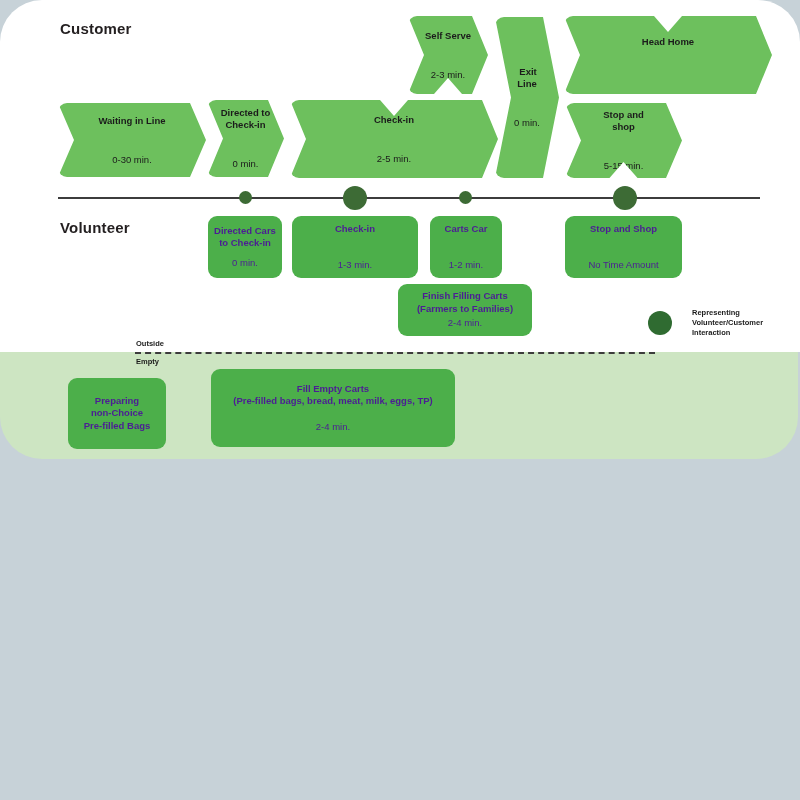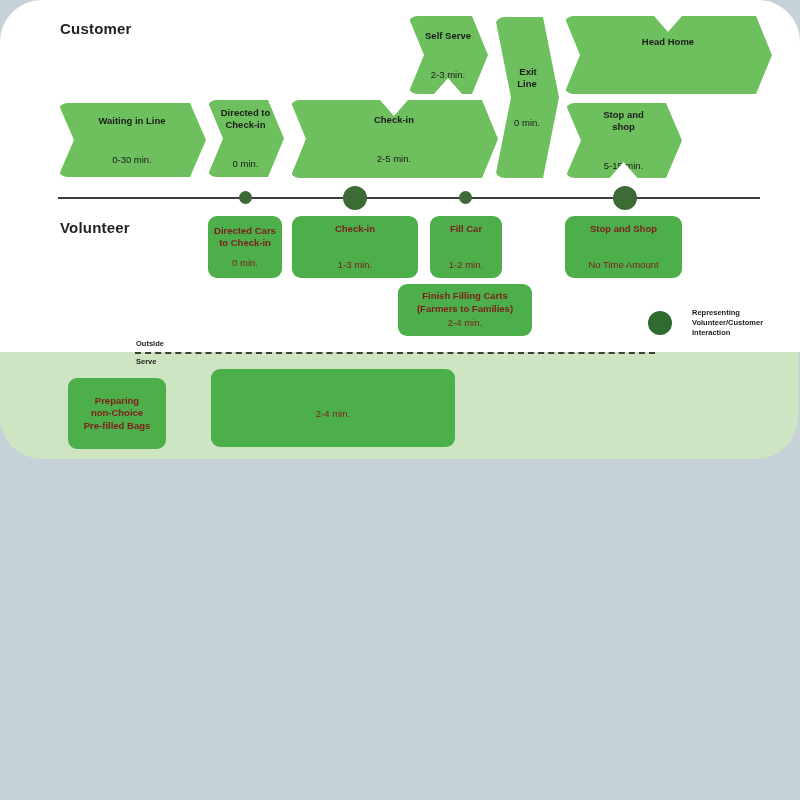--- a/index.html
+++ b/index.html
@@ -66,21 +66,21 @@
     border-radius:9px;
   }
 
   
   .vbox{
     position:absolute;
     background:#4caf4a;
     border-radius:9px;
     display:flex;flex-direction:column;
     align-items:center;justify-content:center;
-    text-align:center;color:#7f1d1d;
+    text-align:center;color:#4c1d95;
     box-sizing:border-box;padding:4px 6px;
   }
   .vbox .ttl{font-size:9.5px;font-weight:bold;line-height:1.3;}
   .vbox .tm{font-size:9.5px;font-weight:normal;line-height:1.3;margin-top:24px;}
   .vbox.tight .tm{margin-top:6px;}
 
   
   .ix-line{
     position:absolute;left:58px;top:197px;width:702px;height:1.6px;
     background:#3c3c3c;
@@ -163,49 +163,51 @@
 to Check-in</span>
     <span class="tm" style="margin-top:7px;">0 min.</span>
   </div>
 
   <div class="vbox" style="left:292px;top:216px;width:126px;height:62px;">
     <span class="ttl">Check-in</span>
     <span class="tm">1-3 min.</span>
   </div>
 
   <div class="vbox" style="left:430px;top:216px;width:72px;height:62px;">
-    <span class="ttl">Fill Car</span>
+    <span class="ttl">Carts Car</span>
     <span class="tm">1-2 min.</span>
   </div>
 
   <div class="vbox tight" style="left:398px;top:284px;width:134px;height:52px;">
     <span class="ttl" style="white-space:pre-line;">Finish Filling Carts
 (Farmers to Families)</span>
     <span class="tm" style="margin-top:2px;">2-4 min.</span>
   </div>
 
   <div class="vbox" style="left:565px;top:216px;width:117px;height:62px;">
     <span class="ttl">Stop and Shop</span>
     <span class="tm">No Time Amount</span>
   </div>
 
   <div class="divider"></div>
   <div class="edge-label" style="left:136px;top:339px;">Outside</div>
-  <div class="edge-label" style="left:136px;top:357px;">Serve</div>
+  <div class="edge-label" style="left:136px;top:357px;">Empty</div>
 
   <div class="legend">
     <div class="lg-dot"></div>
     <div class="lg-txt">Representing
 Volunteer/Customer
 Interaction</div>
   </div>
 
   <div class="vbox tight" style="left:68px;top:378px;width:98px;height:71px;">
     <span class="ttl" style="white-space:pre-line;">Preparing
 non-Choice
 Pre-filled Bags</span>
   </div>
 
   <div class="vbox tight" style="left:211px;top:369px;width:244px;height:78px;">
+    <span class="ttl" style="white-space:pre-line;">Fill Empty Carts
+(Pre-filled bags, bread, meat, milk, eggs, TP)</span>
     <span class="tm" style="margin-top:13px;">2-4 min.</span>
   </div>
 
 </div>
 
 </body></html>

